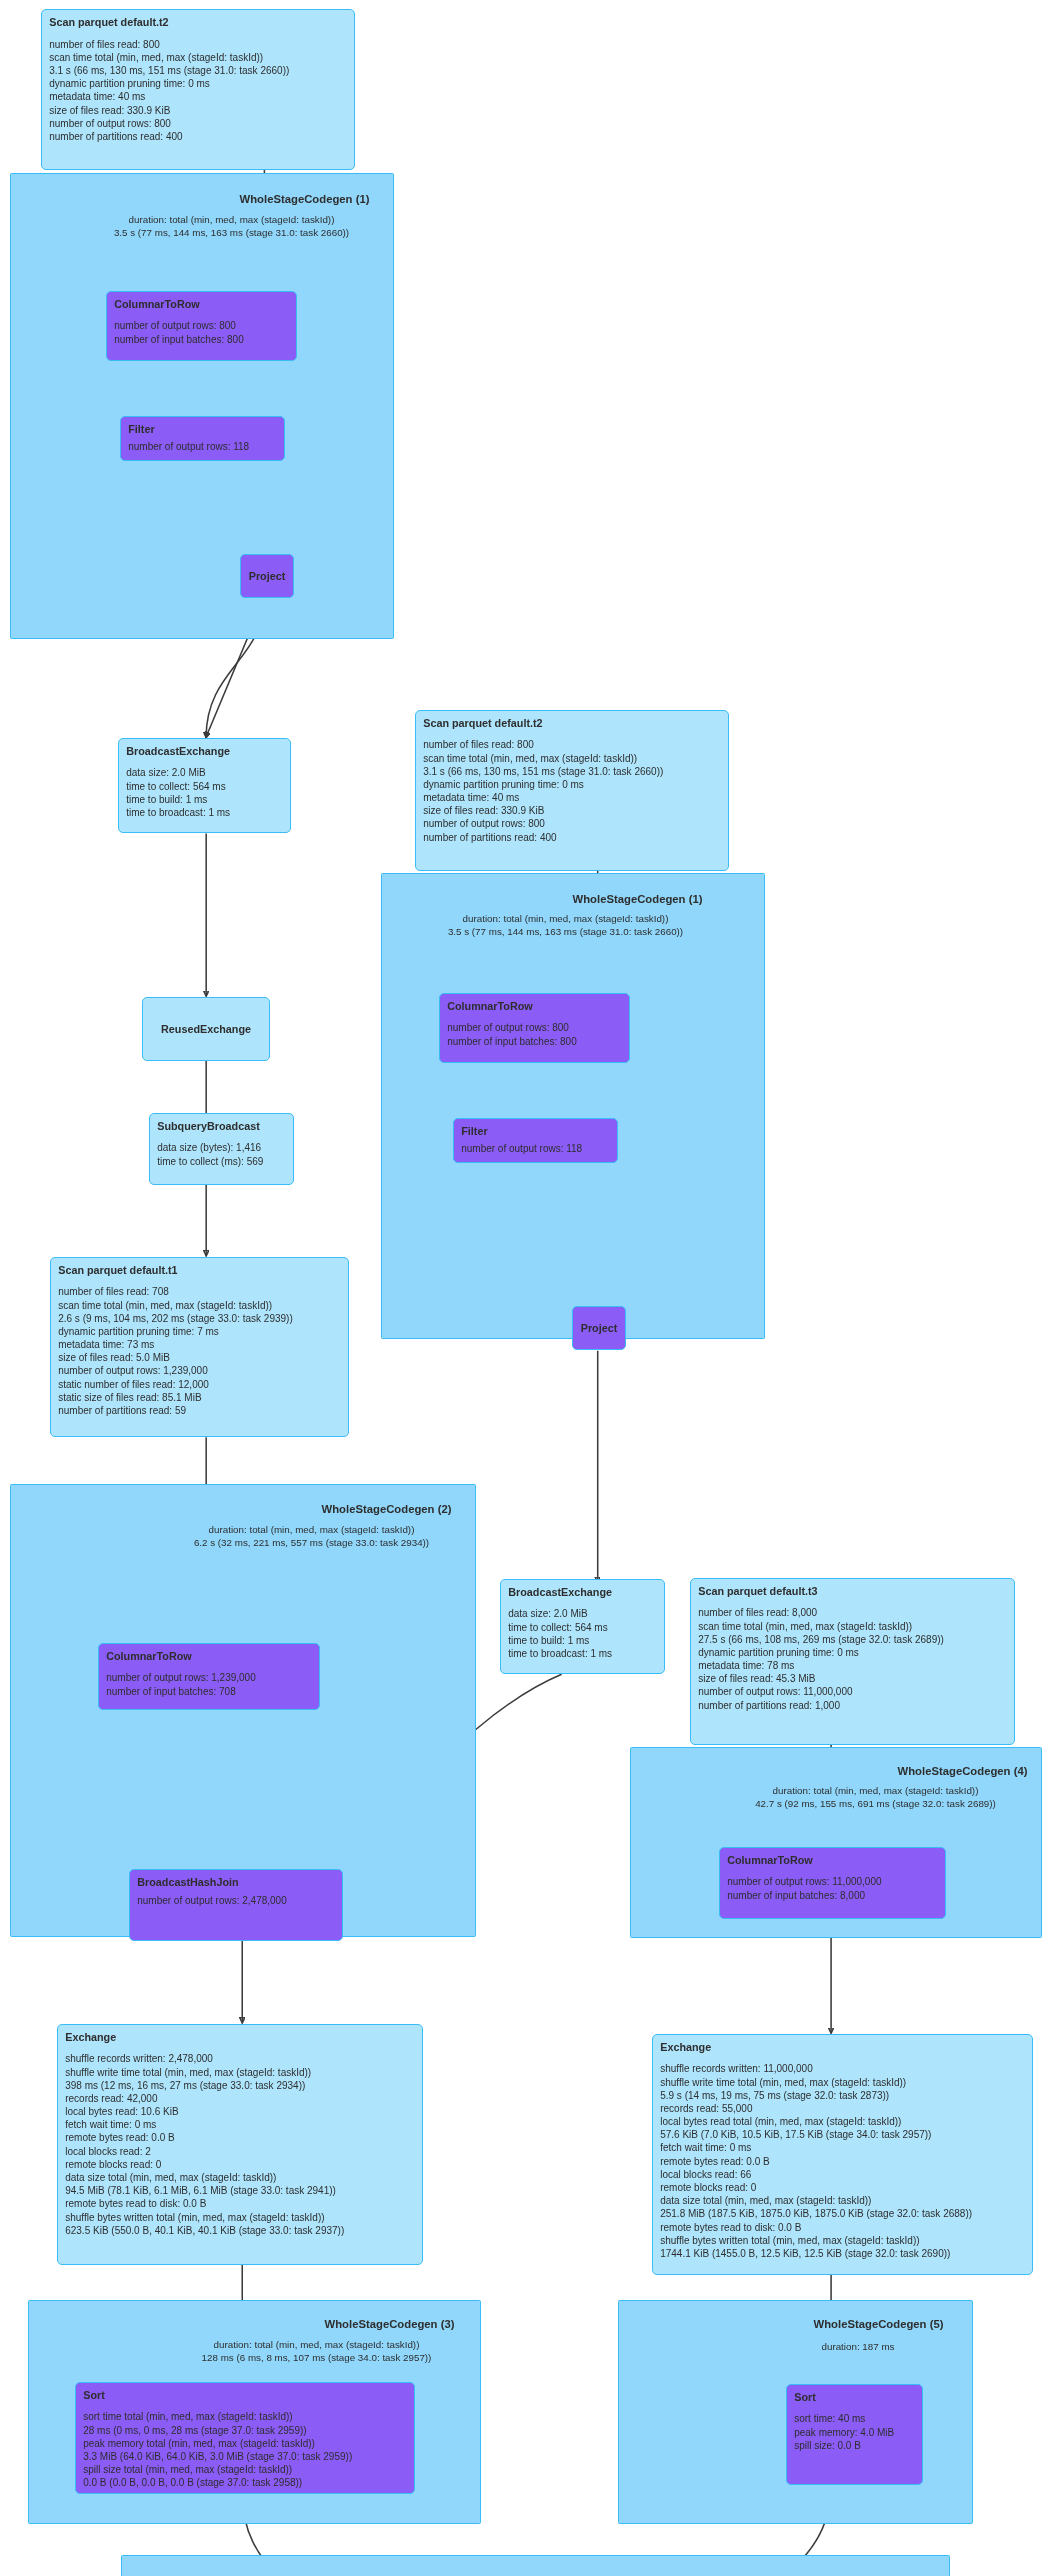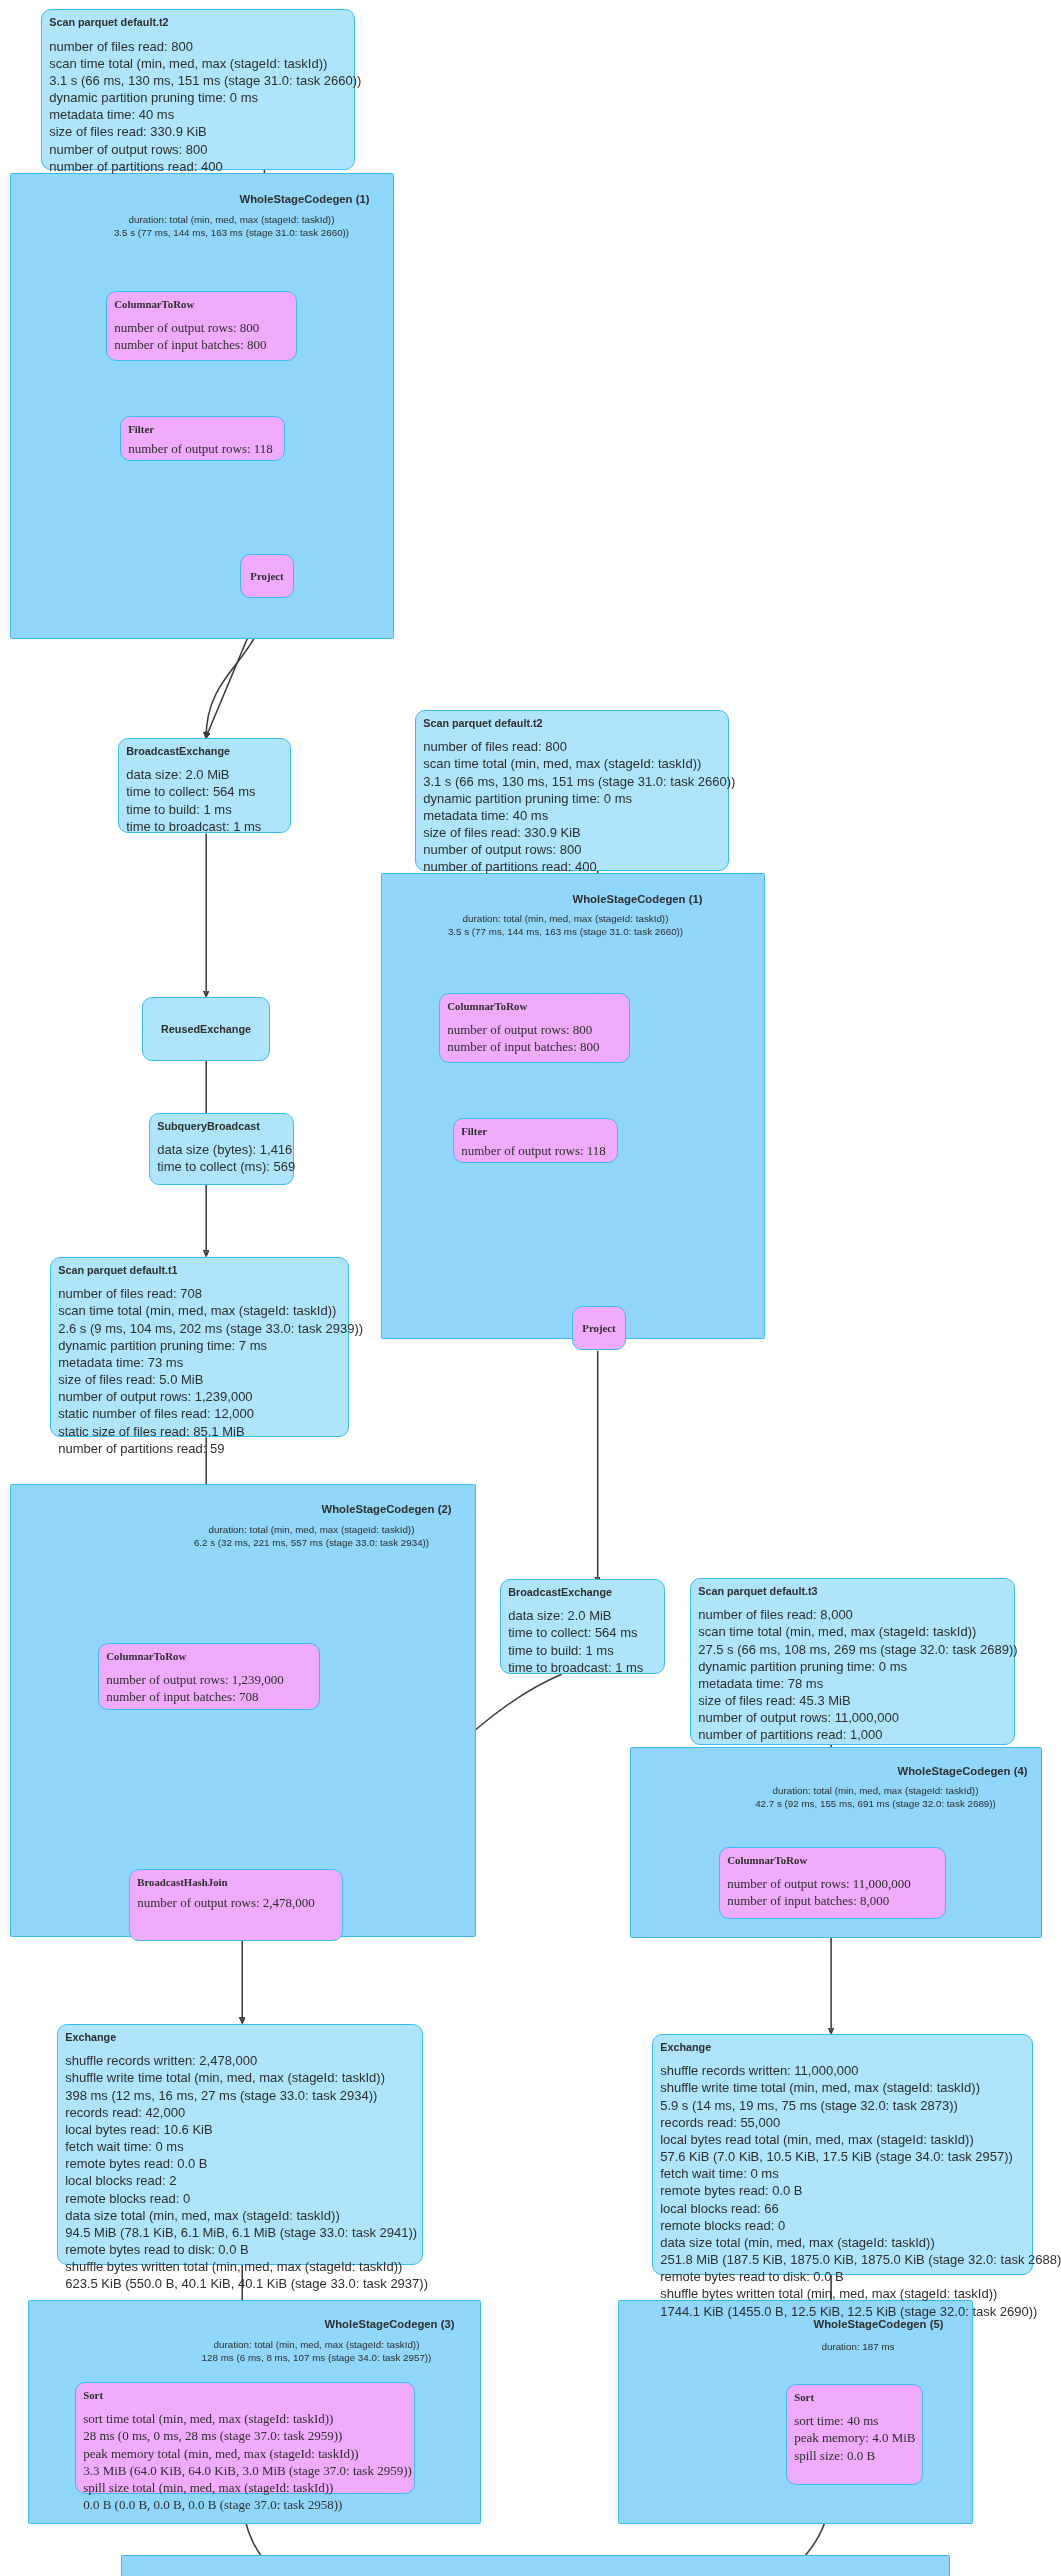--- a/index.html
+++ b/index.html
@@ -36,36 +36,36 @@
     font-size:9.8px;
     line-height:1.30;
     color:#2e2e2e;
     white-space:pre;
     text-align:center;
   }
   
   .node{
     position:absolute;
     border:0.5px solid #38bdf6;
-    border-radius:10px;
+    border-radius:5px;
     box-sizing:border-box;
     padding:6.2px 7.2px 7.2px 7.2px;
     background:#aee5fc;
   }
-  .node.light{ background:#f0abfc;font-family:Liberation Serif, serif; }
+  .node.light{ background:#8b5cf6; }
   .node .ttl{
     font-weight:bold;
     font-size:10.8px;
     line-height:1.2;
     color:#2e2e2e;
     white-space:nowrap;
   }
   .node .metrics{
     margin-top:8.2px;
-    font-size:13px;
+    font-size:10px;
     line-height:1.32;
     color:#2e2e2e;
     white-space:pre;
   }
   .node.titleonly{
     display:flex;
     align-items:center;
     justify-content:center;
     padding:0;
   }

